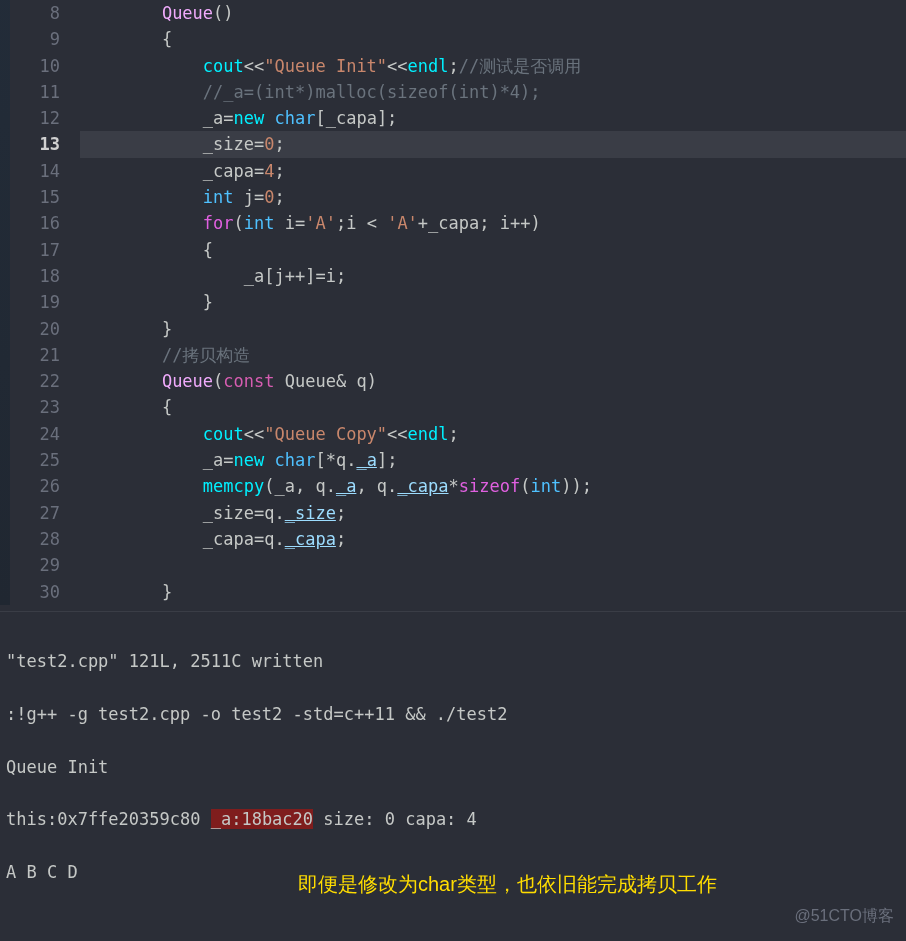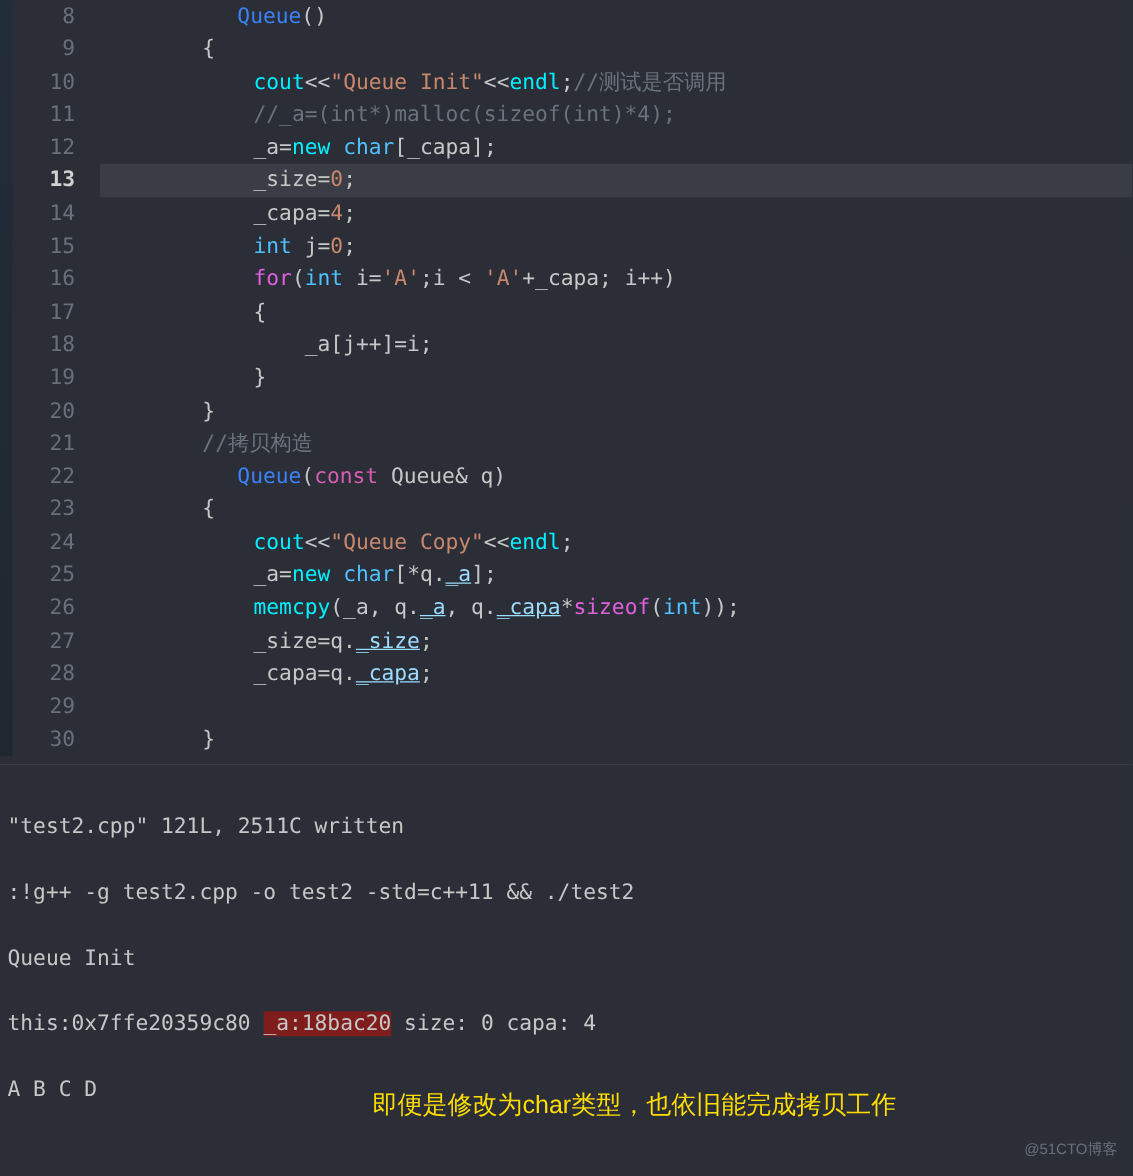--- a/index.html
+++ b/index.html
@@ -28,21 +28,21 @@
   .gutter .current { color: #d0d0d0; font-weight: bold; }
   .code {
     flex: 1;
   }
   .code .line { height: 26.3px; line-height: 26.3px; white-space: pre; }
   .code .line.current { background: #3a3d46; }
   .kw-type   { color: #4fc1ff; }
   .kw-call   { color: #00f0ff; }
   .kw-flow   { color: #e060e0; }
   .kw-const  { color: #d65db1; }
-  .func      { color: #3b82f6; margin-left: 28px; }
+  .func      { color: #f0abfc; }
   .str       { color: #c9876c; }
   .num       { color: #c9876c; }
   .cmt       { color: #6a737d; }
   .memu      { color: #9cdcfe; text-decoration: underline; }
 
   .terminal {
     padding: 10px 6px 0 6px;
     color: #c5c8c6;
     font-size: 17px;
     line-height: 1.55;
@@ -55,21 +55,21 @@
     font-size: 20px;
     position: absolute;
     left: 298px;
     top: 869px;
   }
   .watermark {
     position: absolute;
     right: 12px;
     bottom: 12px;
     color: #6a6f7c;
-    font-size: 12px;
+    font-size: 16px;
     font-family: sans-serif;
   }
   .left-strip {
     position: absolute;
     left: 0; top: 0; width: 10px; height: 605px;
     background: linear-gradient(180deg,#1a2a3a 0%,#15202b 100%);
     opacity: 0.5;
   }
   .rule {
     border: none;

